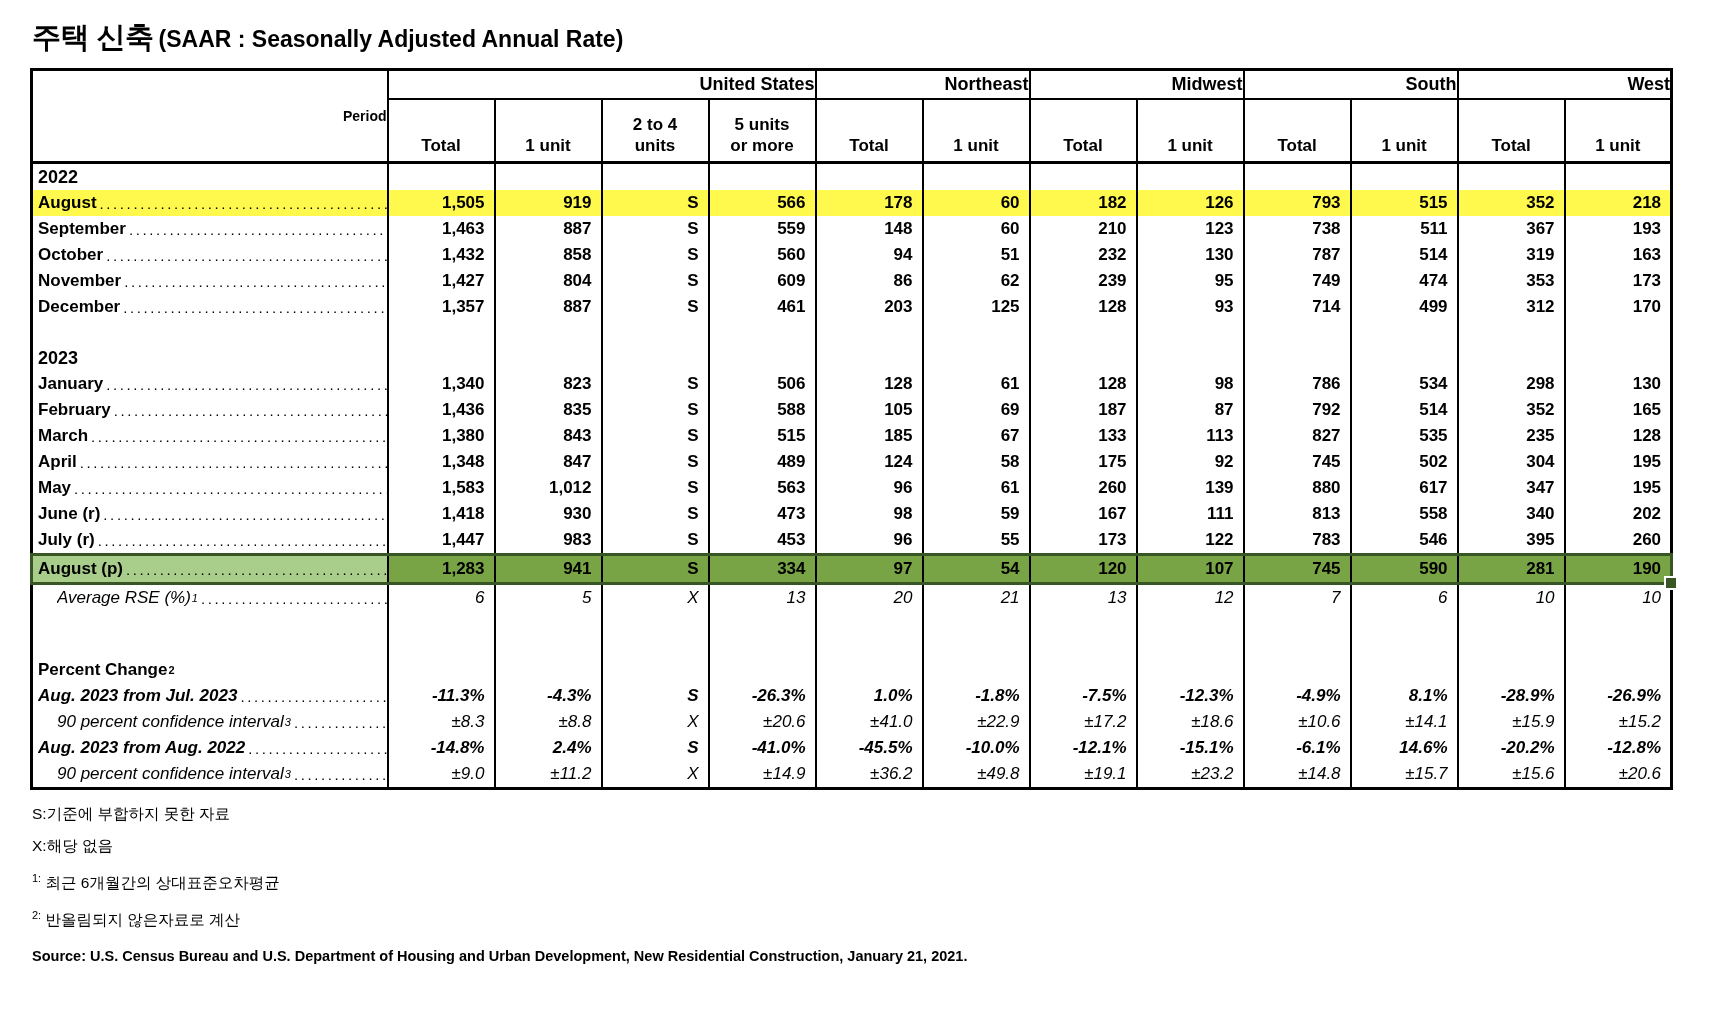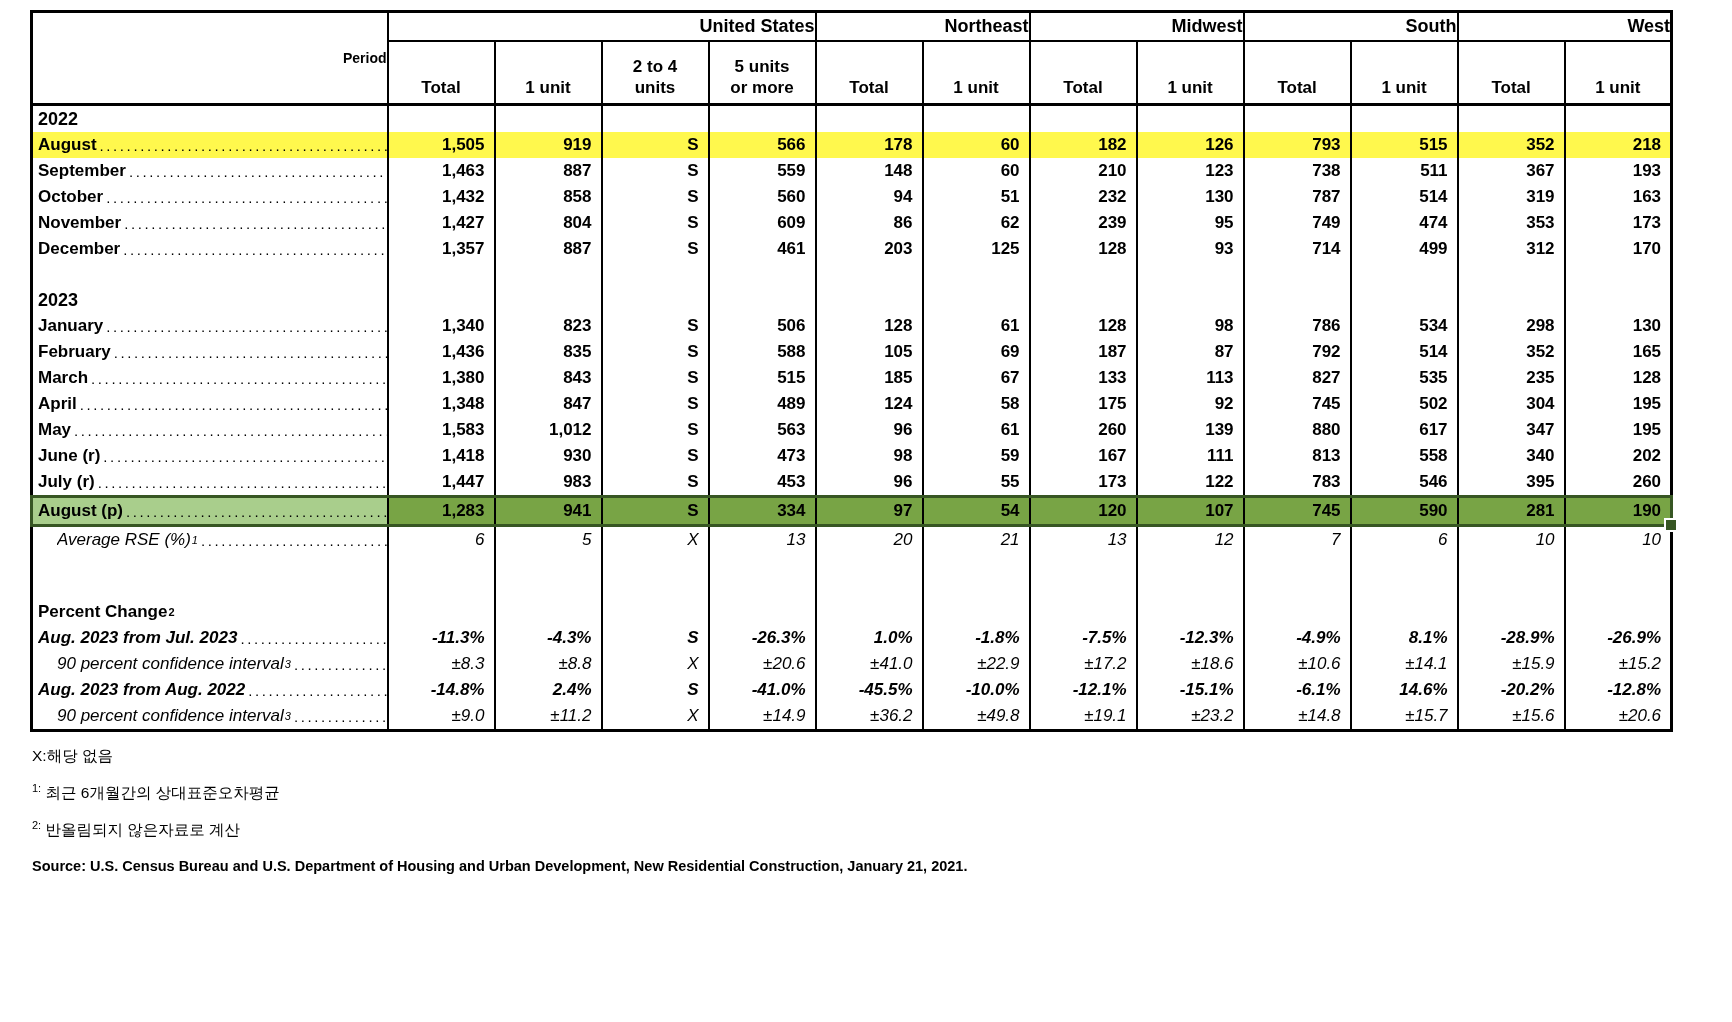--- a/index.html
+++ b/index.html
@@ -54,20 +54,23 @@
   .fn { font-size:15.5px; margin:0 0 11px 2px; }
   .fn.num { margin-top:15px; }
   .fn sup { font-size:11px; }
   .source { font-size:14.5px; font-weight:700; margin-top:17px; margin-left:2px; }
 </style>
 </head>
 <body>
 
 <div class="page">
 
+  <div class="title">
+    <span class="ko">주택 신축</span><span class="en">(SAAR : Seasonally Adjusted Annual Rate)</span>
+  </div>
 
   <table class="data">
     <colgroup>
       <col class="c-period">
       <col class="c-val">
         <col class="c-val">
         <col class="c-val">
         <col class="c-val">
       <col class="c-val">
         <col class="c-val">
@@ -575,20 +578,21 @@
           <td class="val">±23.2</td>
           <td class="val">±14.8</td>
           <td class="val">±15.7</td>
           <td class="val">±15.6</td>
           <td class="val">±20.6</td>
         </tr>
       </tbody>
   </table>
 
   <div class="footnotes" id="footnotes">
+      <div class="fn"><span>S:</span><span>기준에 부합하지 못한 자료</span></div>
       <div class="fn"><span>X:</span><span>해당 없음</span></div>
       <div class="fn num"><sup>1:</sup><span> 최근 6개월간의 상대표준오차평균</span></div>
       <div class="fn num"><sup>2:</sup><span> 반올림되지 않은자료로 계산</span></div>
     </div>
 
   <div class="source">Source: U.S. Census Bureau and U.S. Department of Housing and Urban Development, New Residential Construction, January 21, 2021.</div>
 
 </div>
 
 </body></html>

